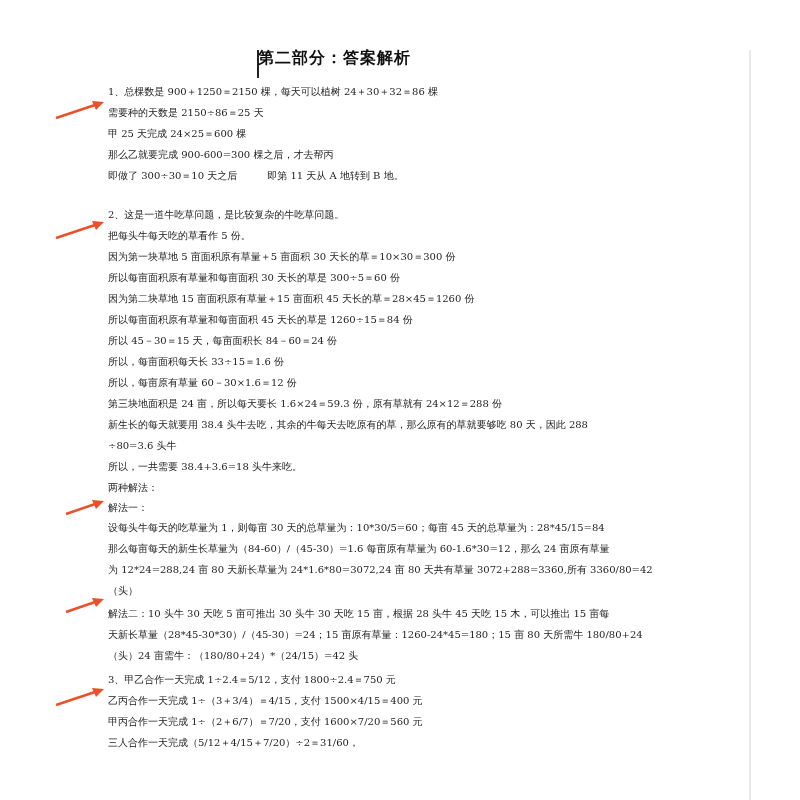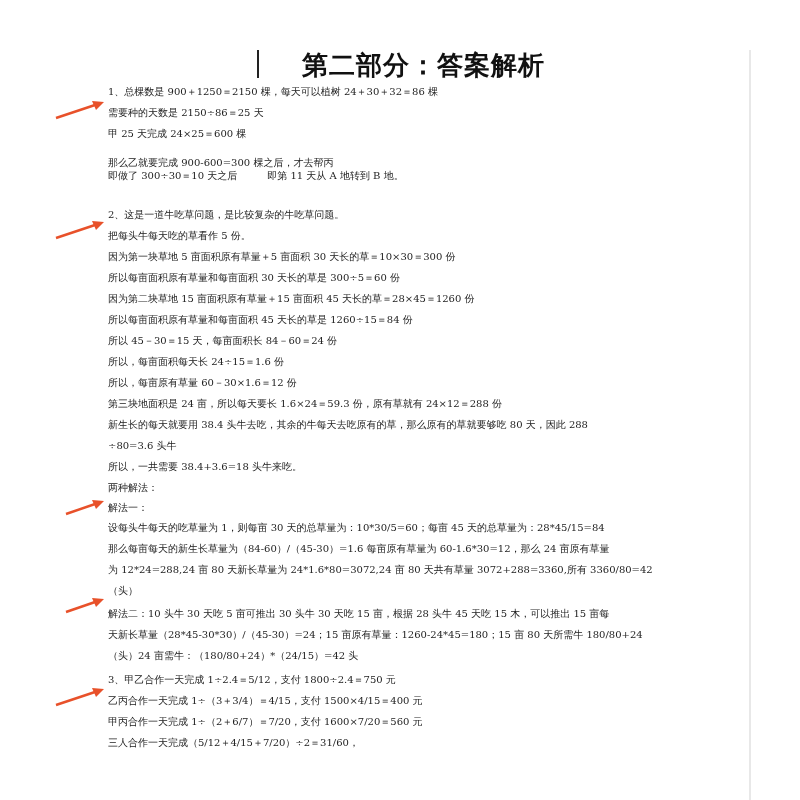--- a/index.html
+++ b/index.html
@@ -1,44 +1,44 @@
 <!DOCTYPE html>
 <html><head>
 <meta charset="utf-8">
 <style>
   html, body { margin:0; padding:0; background:#ffffff; }
   body { width:800px; height:800px; position:relative; overflow:hidden;
          font-family:"DejaVu Serif","Liberation Serif",serif; color:#1a1a1a; }
   .page-edge { position:absolute; left:749px; top:50px; width:2px; height:750px; background:#e8e8e8; }
-  .title { position:absolute; left:258px; top:48px; font-size:26px; font-weight:bold; letter-spacing:1px; color:#111;padding-left:44px; }
+  .title { position:absolute; left:258px; top:48px; font-size:16px; font-weight:bold; letter-spacing:1px; color:#111; }
   .cursor { position:absolute; left:257px; top:50px; width:2px; height:28px; background:#222; }
   .line { position:absolute; left:108px; font-size:10px; white-space:nowrap; line-height:18px; color:#222; }
   .arrow { position:absolute; }
 </style>
 </head>
 <body>
 
 <div class="page-edge"></div>
 <div class="cursor"></div>
 <div class="title">第二部分：答案解析</div>
 
 <div class="line" style="top:83px">1、总棵数是 900＋1250＝2150 棵，每天可以植树 24＋30＋32＝86 棵</div>
 <div class="line" style="top:104px">需要种的天数是 2150÷86＝25 天</div>
 <div class="line" style="top:125px">甲 25 天完成 24×25＝600 棵</div>
-<div class="line" style="top:154px">那么乙就要完成 900-600=300 棵之后，才去帮丙</div>
+<div class="line" style="top:146px">那么乙就要完成 900-600=300 棵之后，才去帮丙</div>
 <div class="line" style="top:167px">即做了 300÷30＝10 天之后　　　即第 11 天从 A 地转到 B 地。</div>
 
 <div class="line" style="top:206px">2、这是一道牛吃草问题，是比较复杂的牛吃草问题。</div>
 <div class="line" style="top:227px">把每头牛每天吃的草看作 5 份。</div>
 <div class="line" style="top:248px">因为第一块草地 5 亩面积原有草量＋5 亩面积 30 天长的草＝10×30＝300 份</div>
 <div class="line" style="top:269px">所以每亩面积原有草量和每亩面积 30 天长的草是 300÷5＝60 份</div>
 <div class="line" style="top:290px">因为第二块草地 15 亩面积原有草量＋15 亩面积 45 天长的草＝28×45＝1260 份</div>
 <div class="line" style="top:311px">所以每亩面积原有草量和每亩面积 45 天长的草是 1260÷15＝84 份</div>
 <div class="line" style="top:332px">所以 45－30＝15 天，每亩面积长 84－60＝24 份</div>
-<div class="line" style="top:353px">所以，每亩面积每天长 24÷15＝1.6 份</div>
+<div class="line" style="top:353px">所以，每亩面积每天长 33÷15＝1.6 份</div>
 <div class="line" style="top:374px">所以，每亩原有草量 60－30×1.6＝12 份</div>
 <div class="line" style="top:395px">第三块地面积是 24 亩，所以每天要长 1.6×24＝59.3 份，原有草就有 24×12＝288 份</div>
 <div class="line" style="top:416px">新生长的每天就要用 38.4 头牛去吃，其余的牛每天去吃原有的草，那么原有的草就要够吃 80 天，因此 288</div>
 <div class="line" style="top:437px">÷80=3.6 头牛</div>
 <div class="line" style="top:458px">所以，一共需要 38.4+3.6=18 头牛来吃。</div>
 <div class="line" style="top:479px">两种解法：</div>
 <div class="line" style="top:499px">解法一：</div>
 <div class="line" style="top:519px">设每头牛每天的吃草量为 1，则每亩 30 天的总草量为：10*30/5=60；每亩 45 天的总草量为：28*45/15=84</div>
 <div class="line" style="top:540px">那么每亩每天的新生长草量为（84-60）/（45-30）=1.6 每亩原有草量为 60-1.6*30=12，那么 24 亩原有草量</div>
 <div class="line" style="top:561px">为 12*24=288,24 亩 80 天新长草量为 24*1.6*80=3072,24 亩 80 天共有草量 3072+288=3360,所有 3360/80=42</div>

